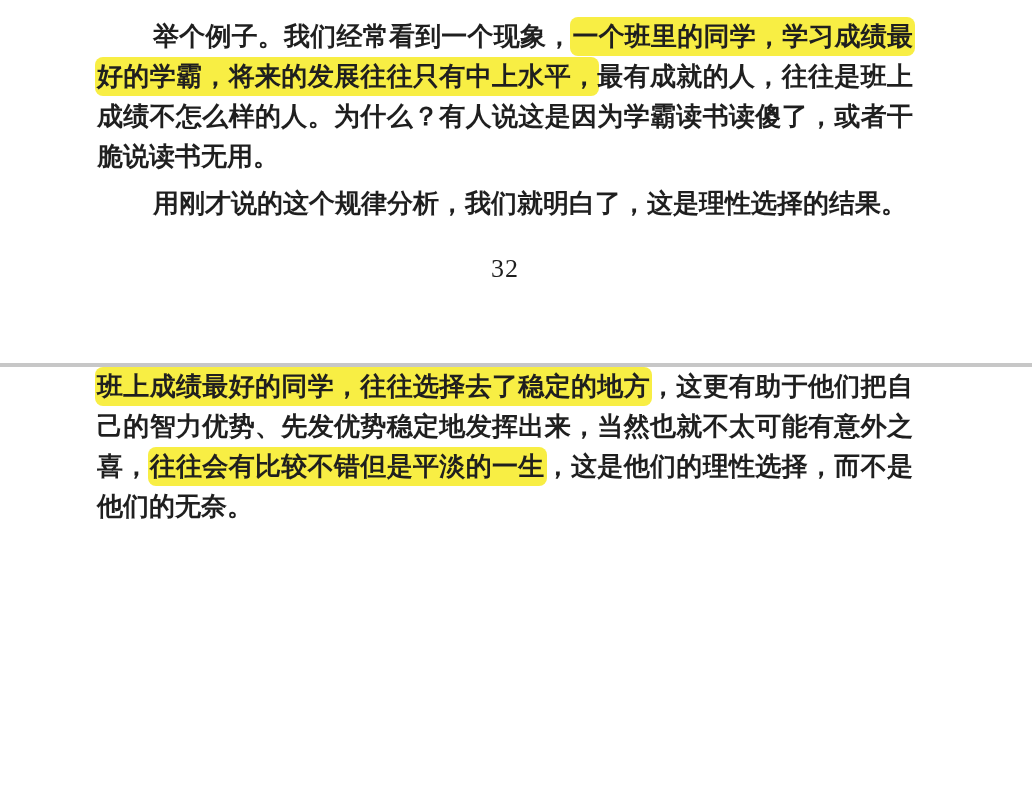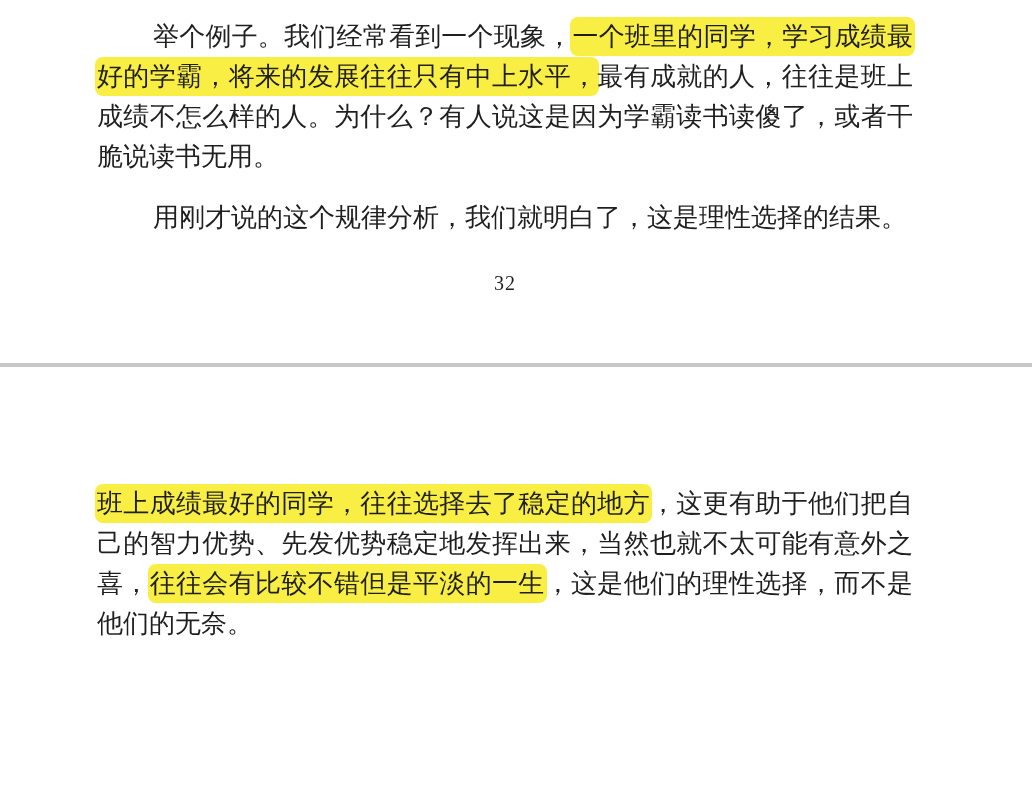--- a/index.html
+++ b/index.html
@@ -11,40 +11,41 @@
   *{margin:0;padding:0;box-sizing:border-box;}
   html,body{background:var(--bg);}
   body{
     width:1032px;height:800px;overflow:hidden;
     font-family:"Liberation Serif","DejaVu Serif",serif;
     color:var(--text);
   }
   .reader{width:1032px;height:800px;position:relative;background:var(--bg);}
   .page{padding-left:97px;padding-right:119px;}
   .page-top{height:363px;padding-top:17px;}
-  .page-bottom{padding-top:117px;}
+  .page-bottom{}
   .para{
     font-size:26px;line-height:40px;
     text-align:justify;
     letter-spacing:0;
     word-break:break-all;
+    font-weight:bold;
   }
   .para.indent{text-indent:56px;}
-  .para + .para{margin-top:21px;}
+  .para + .para{margin-top:7px;}
   .hl{
     background:var(--hl);
     padding:5px 2px;
     margin:0 -2px;
     border-radius:8px;
     -webkit-box-decoration-break:clone;
     box-decoration-break:clone;
   }
   .page-number{
     margin-top:30px;
-    font-size:20px;line-height:30px;
+    font-size:26px;line-height:30px;
     text-align:center;
     letter-spacing:1px;
   }
   .divider{
     width:1032px;height:4px;
     background:var(--divider);
   }
 </style>
 </head>
 <body>

